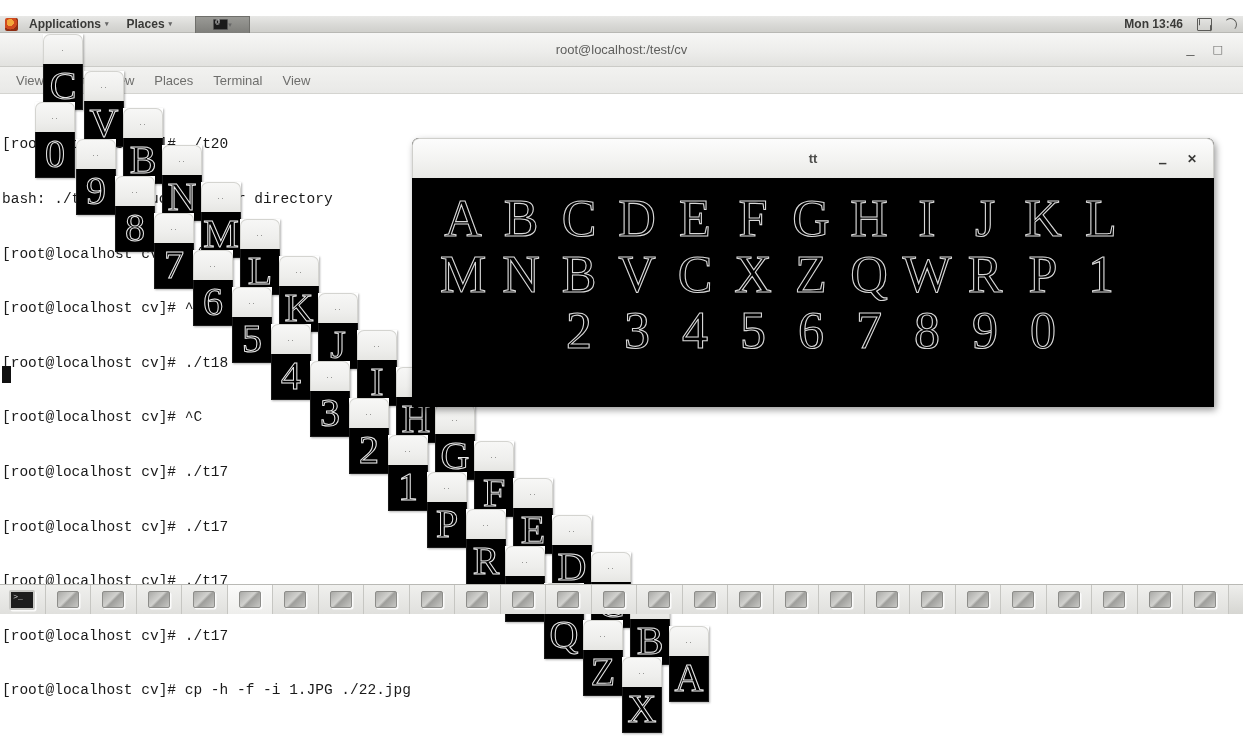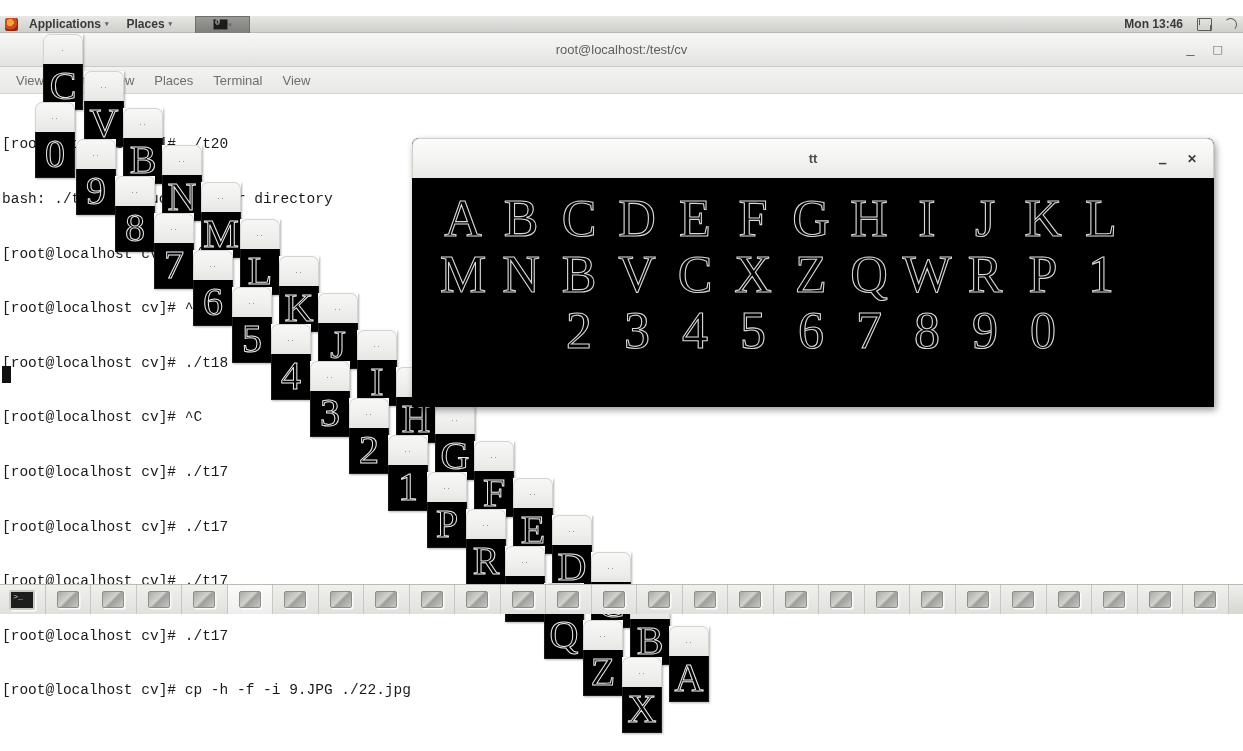--- a/index.html
+++ b/index.html
@@ -240,21 +240,21 @@
       <div class="line">[root@localhost cv]# ./t20</div>
       <div class="line">bash: ./t20: No such file or directory</div>
       <div class="line">[root@localhost cv]# ./t19</div>
       <div class="line">[root@localhost cv]# ^C</div>
       <div class="line">[root@localhost cv]# ./t18</div>
       <div class="line">[root@localhost cv]# ^C</div>
       <div class="line">[root@localhost cv]# ./t17</div>
       <div class="line">[root@localhost cv]# ./t17</div>
       <div class="line">[root@localhost cv]# ./t17</div>
       <div class="line">[root@localhost cv]# ./t17</div>
-      <div class="line">[root@localhost cv]# cp -h -f -i 9.JPG ./22.jpg</div>
+      <div class="line">[root@localhost cv]# cp -h -f -i 1.JPG ./22.jpg</div>
       <div class="line">cp: overwrite ‘./22.jpg’ ?</div>
       
       
       
       <div id="cursor-block"></div>
     </div>
   </div>
 
   <div id="cascade-layer">
       <div class="tile" style="left: 43px; top: 18px;">

